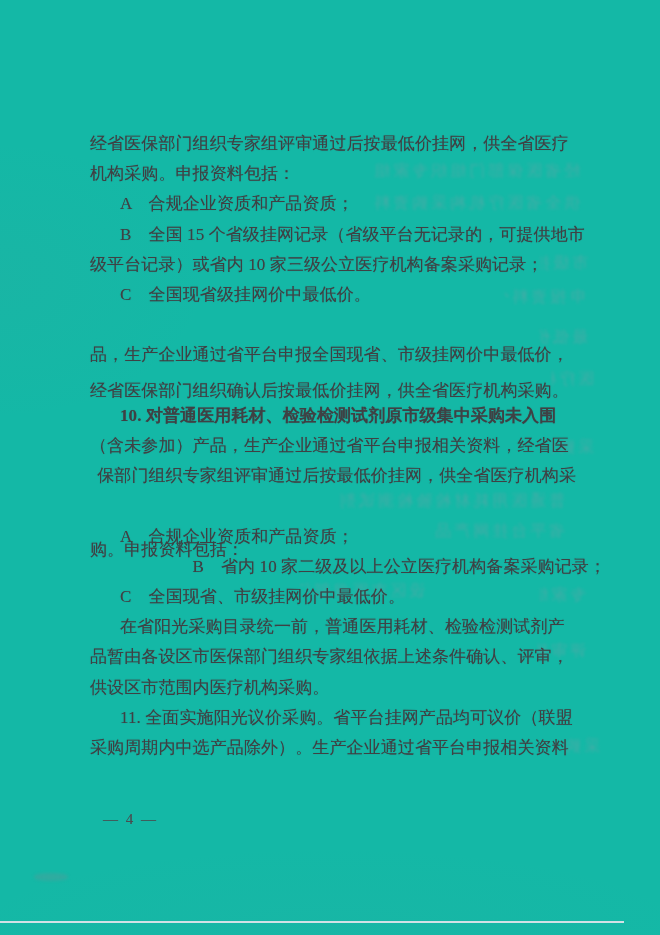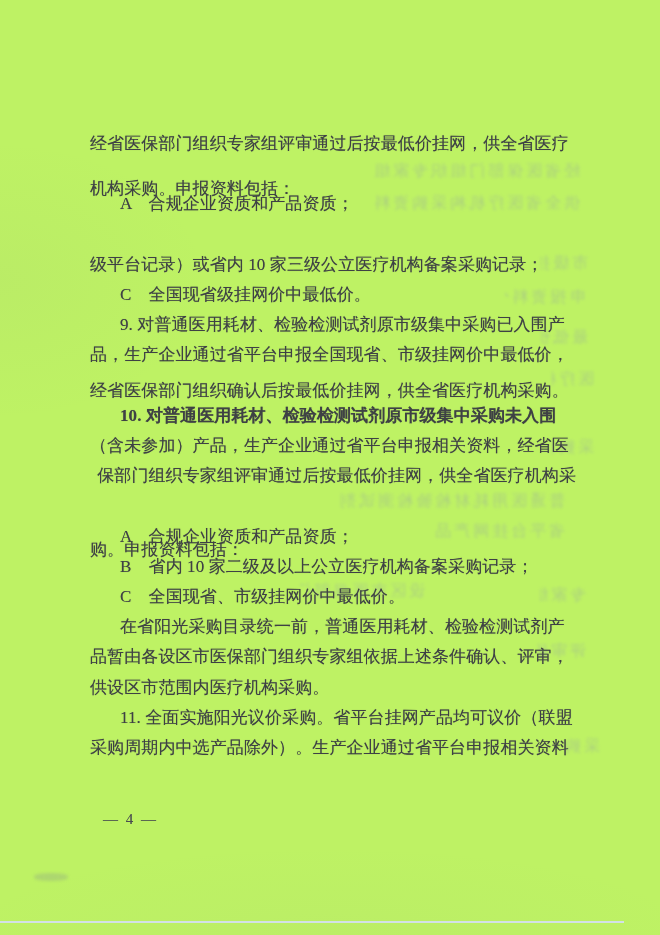--- a/index.html
+++ b/index.html
@@ -8,21 +8,21 @@
     width: 660px;
     height: 935px;
     background: #fbfbfa;
     overflow: hidden;
     font-family: "Liberation Serif", "DejaVu Serif", serif;
   }
   .page {
     position: relative;
     width: 660px;
     height: 935px;
-    background: #bef264;
+    background: #14b8a6;
   }
   
   .page::before {
     content: "";
     position: absolute;
     left: 0; top: 0;
     width: 100%; height: 100%;
     background:
       radial-gradient(ellipse 300px 200px at 0% 30%, rgba(120,130,140,0.05), rgba(0,0,0,0) 70%),
       radial-gradient(ellipse 500px 120px at 50% 100%, rgba(120,140,150,0.04), rgba(0,0,0,0) 75%);
@@ -98,33 +98,33 @@
       <div class="bleed" style="left: 552px; top: 436px; width: 42px;">采购目录</div>
       <div class="bleed" style="left: 300px; top: 490px; width: 265px;">普通医用耗材检验检测试剂</div>
       <div class="bleed" style="left: 430px; top: 520px; width: 135px;">省平台挂网产品</div>
       <div class="bleed" style="left: 300px; top: 580px; width: 125px;">设区市医保部门</div>
       <div class="bleed" style="left: 540px; top: 584px; width: 46px;">专家组</div>
       <div class="bleed" style="left: 538px; top: 640px; width: 48px;">评审确认</div>
       <div class="bleed" style="left: 560px; top: 735px; width: 40px;">采购</div>
     </div>
   <div class="body-text" id="document-body">
       <div class="line" style="top: 129px;">经省医保部门组织专家组评审通过后按最低价挂网，供全省医疗</div>
-      <div class="line" style="top: 159px; margin-top: 15px;">机构采购。申报资料包括：</div>
+      <div class="line" style="top: 159px;">机构采购。申报资料包括：</div>
       <div class="line indent" style="top: 189px;">A　合规企业资质和产品资质；</div>
+      <div class="line indent" style="top: 220px;">B　全国 15 个省级挂网记录（省级平台无记录的，可提供地市</div>
       <div class="line" style="top: 250px;">级平台记录）或省内 10 家三级公立医疗机构备案采购记录；</div>
       <div class="line indent" style="top: 280px;">C　全国现省级挂网价中最低价。</div>
-      <div class="line indent" style="top: 310px;">9. 对普通医用耗材、检验检测试剂原市级集中采购已入围产</div>
       <div class="line" style="top: 340px;">品，生产企业通过省平台申报全国现省、市级挂网价中最低价，</div>
       <div class="line" style="top: 376px;">经省医保部门组织确认后按最低价挂网，供全省医疗机构采购。</div>
       <div class="line indent" style="top: 401px; font-weight: bold;">10. 对普通医用耗材、检验检测试剂原市级集中采购未入围</div>
       <div class="line" style="top: 431px;">（含未参加）产品，生产企业通过省平台申报相关资料，经省医</div>
       <div class="line" style="top: 461px; text-align: right;">保部门组织专家组评审通过后按最低价挂网，供全省医疗机构采</div>
       <div class="line" style="top: 491px; margin-top: 44px;">购。申报资料包括：</div>
       <div class="line indent" style="top: 522px;">A　合规企业资质和产品资质；</div>
-      <div class="line indent" style="top: 552px;">B　省内 10 家二级及以上公立医疗机构备案采购记录；</div>
+      <div class="line indent" style="top: 552px; text-align: right;">B　省内 10 家二级及以上公立医疗机构备案采购记录；</div>
       <div class="line indent" style="top: 582px;">C　全国现省、市级挂网价中最低价。</div>
       <div class="line indent" style="top: 612px;">在省阳光采购目录统一前，普通医用耗材、检验检测试剂产</div>
       <div class="line" style="top: 673px;">供设区市范围内医疗机构采购。</div>
       <div class="line" style="top: 642px;">品暂由各设区市医保部门组织专家组依据上述条件确认、评审，</div>
       <div class="line indent" style="top: 703px;">11. 全面实施阳光议价采购。省平台挂网产品均可议价（联盟</div>
       <div class="line" style="top: 733px;">采购周期内中选产品除外）。生产企业通过省平台申报相关资料</div>
     </div>
   <div class="page-number">— 4 —</div>
   <div class="scan-smudge"></div>
   <div class="scan-edge-bottom"></div>

